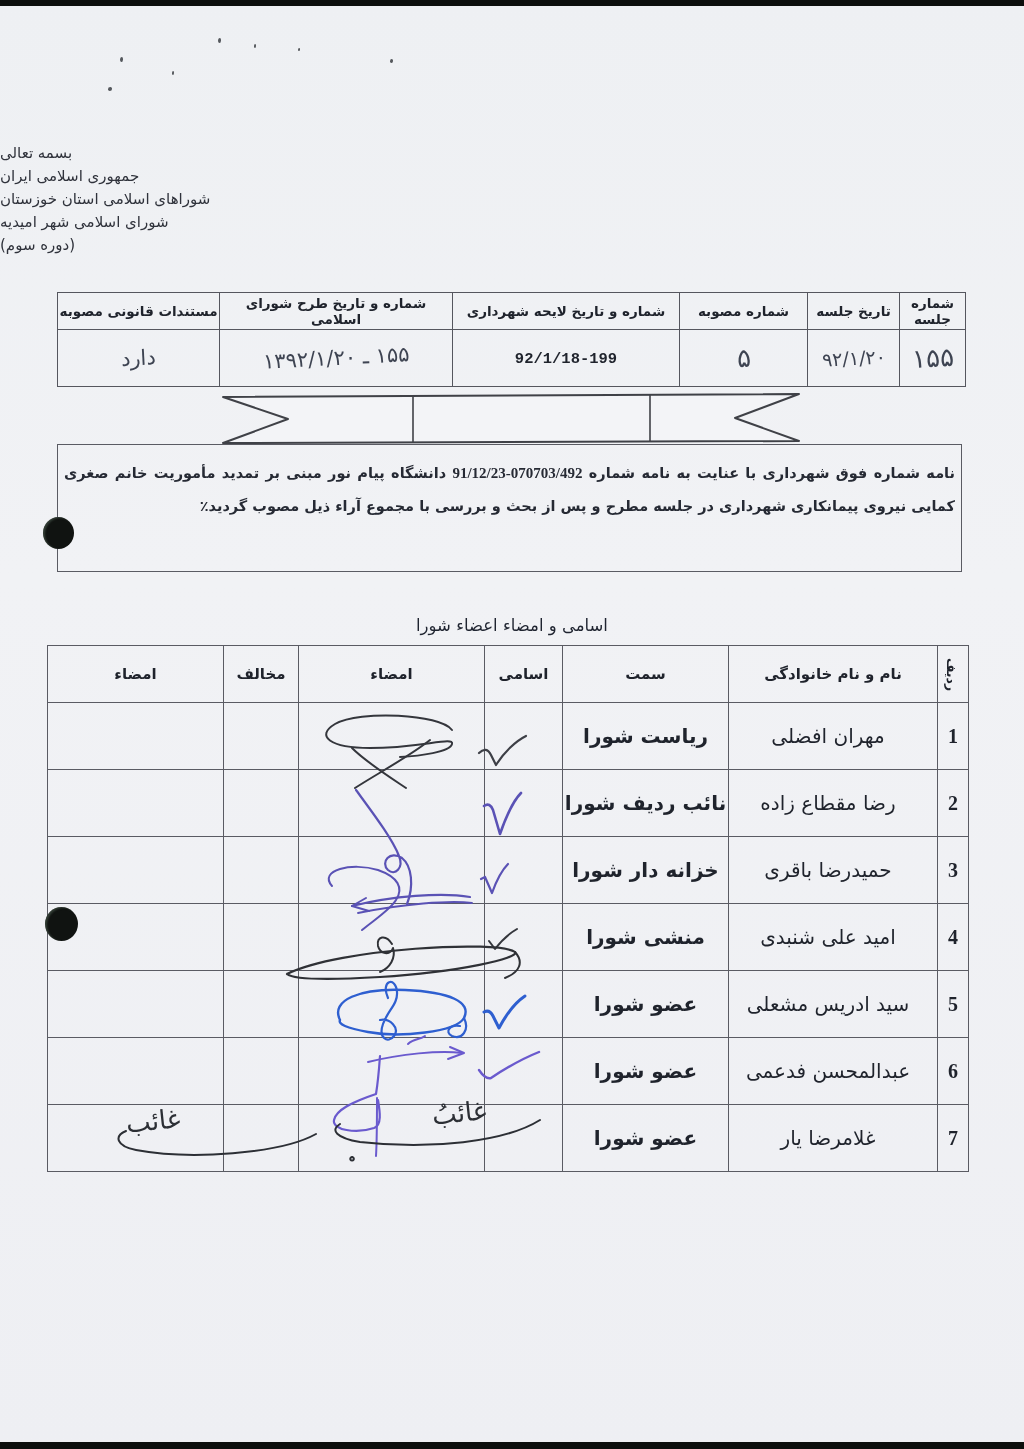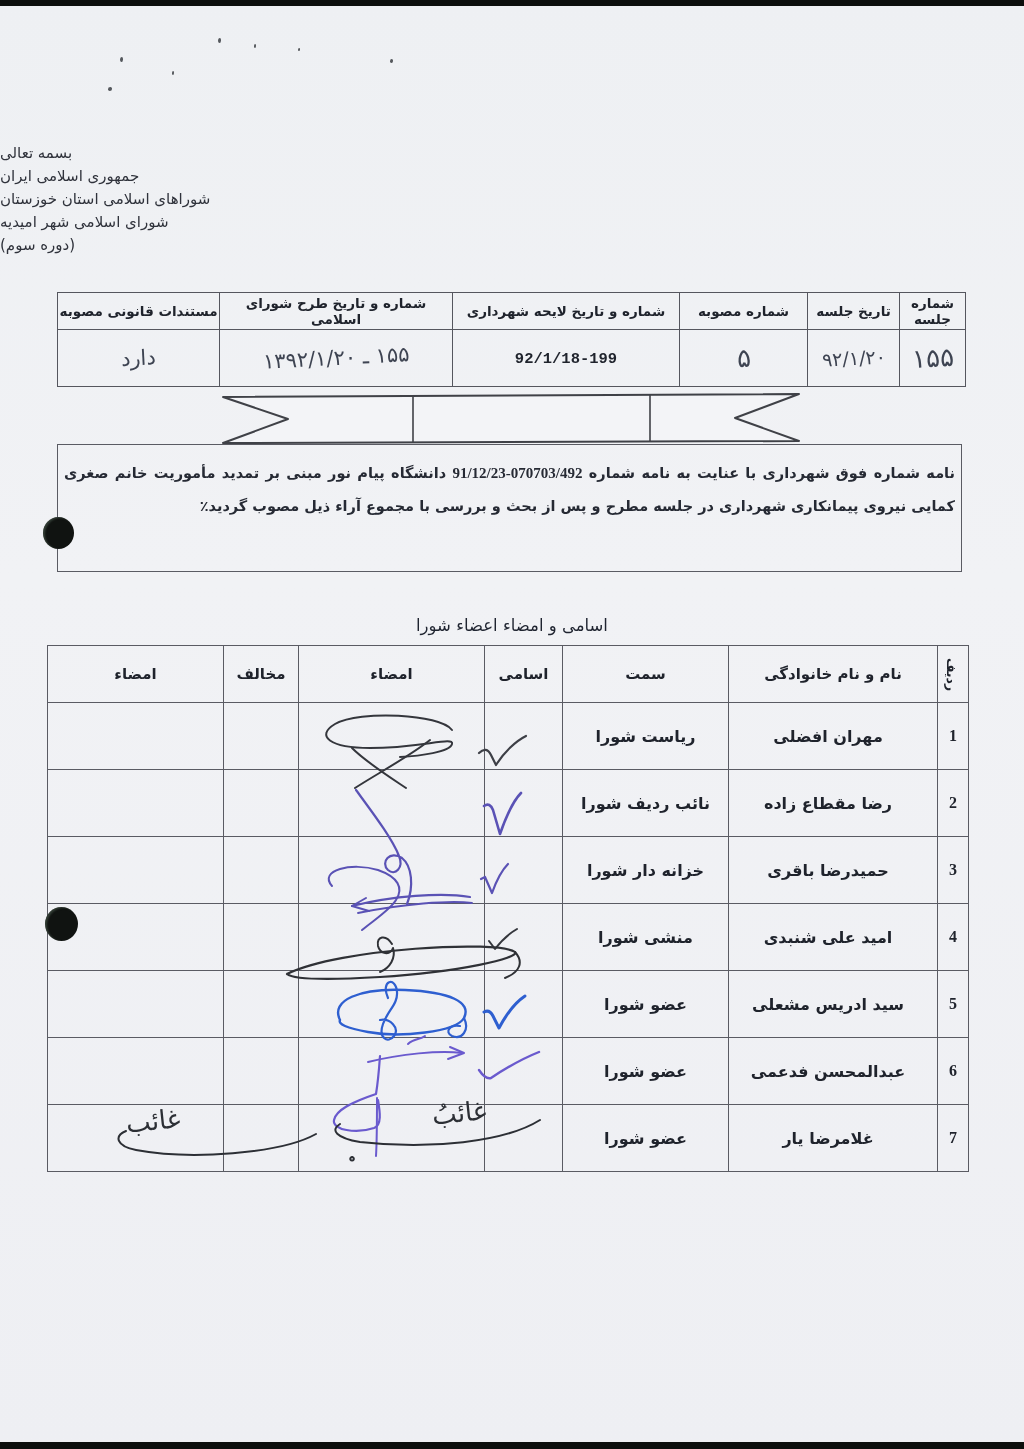--- a/index.html
+++ b/index.html
@@ -40,24 +40,24 @@
   .resolution-box p{margin:12px 6px 0;direction:rtl;text-align:justify;font-size:14.5px;
                     font-weight:bold;line-height:33px;color:#262a34;}
   .ref-num{direction:ltr;unicode-bidi:embed;font-family:"Liberation Serif","DejaVu Serif",serif;font-size:15px;}
 
   .section-title{position:absolute;top:589px;left:0;width:100%;text-align:center;
                  font-size:16.5px;font-weight:normal;color:#1f2430;z-index:2;margin-top:27px;}
 
   .members-table{position:absolute;left:47px;top:645px;width:921px;z-index:2;}
   .members-table th,.members-table td{border:1.6px solid #5a5b63;padding:0;vertical-align:middle;}
   .members-table th{height:56px;font-size:15px;font-weight:bold;color:#1f232c;text-align:center;}
-  .members-table td{height:66px;font-size:16px;color:#1f232c;text-align:center;}
+  .members-table td{height:66px;font-size:20px;color:#1f232c;text-align:center;}
   .radif-vertical{display:inline-block;transform:rotate(90deg);white-space:nowrap;font-size:12.5px;}
   .c-no{font-family:"Liberation Serif",serif;font-weight:bold;font-size:16px;}
-  .c-name{text-align:left;padding-right:10px !important;font-weight:bold;font-size:15.5px;border-radius:12px;}
+  .c-name{text-align:left;padding-right:10px !important;font-weight:normal;font-size:15.5px;border-radius:12px;}
   .c-pos{font-weight:bold;font-size:14.5px;}
 
   
   .ink-overlay{position:absolute;inset:0;z-index:5;pointer-events:none;}
   .ink-overlay path{fill:none;stroke-linecap:round;stroke-linejoin:round;}
 
   .absent-note{position:absolute;z-index:6;font-size:26px;font-weight:500;color:#2c2f35;
                transform:rotate(-6deg);letter-spacing:3px;}
 
   .hole{position:absolute;background:#101311;border-radius:50%;z-index:7;

